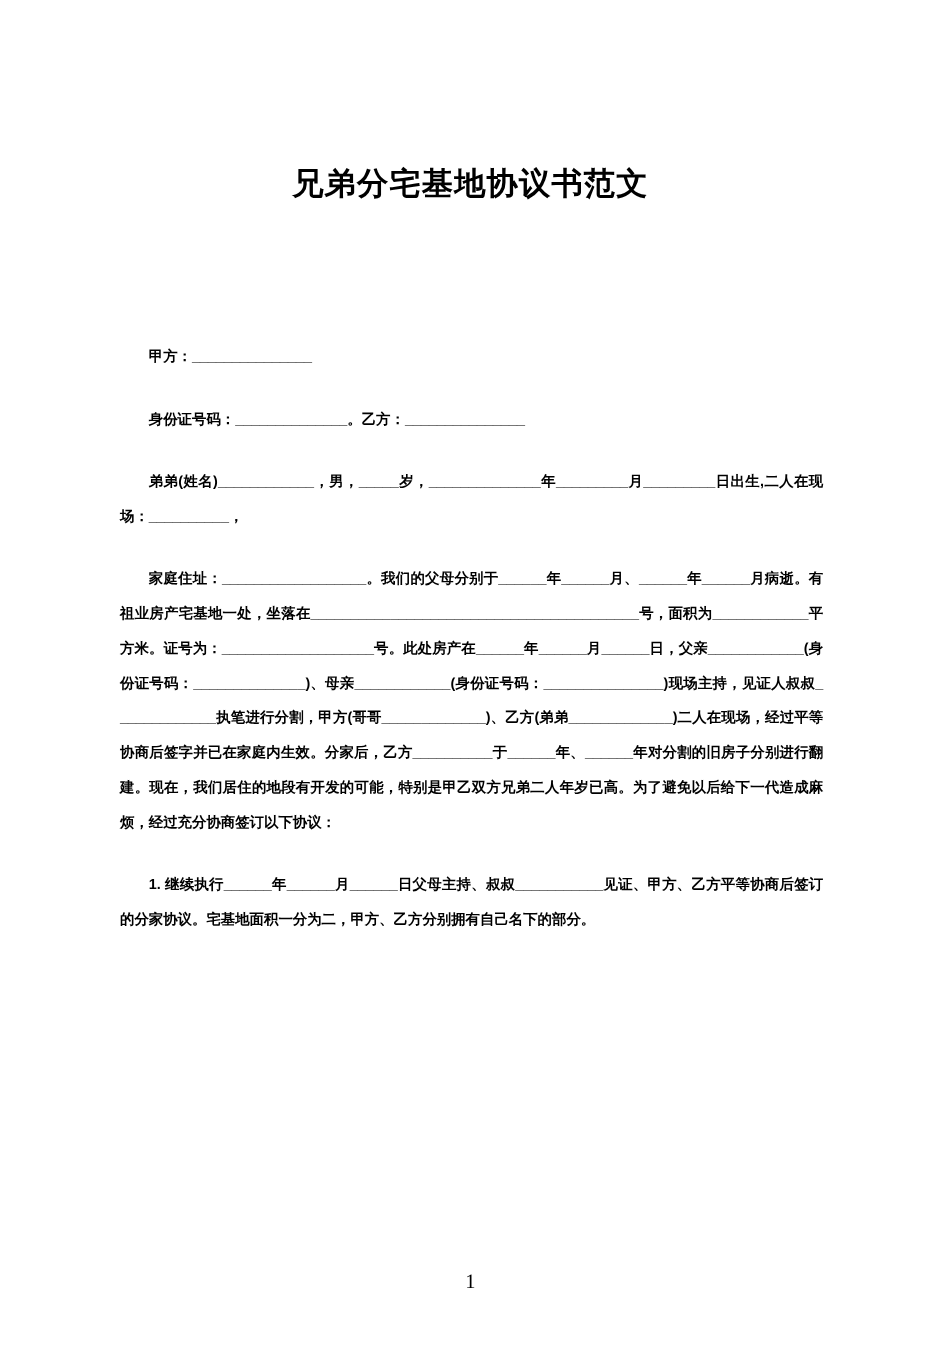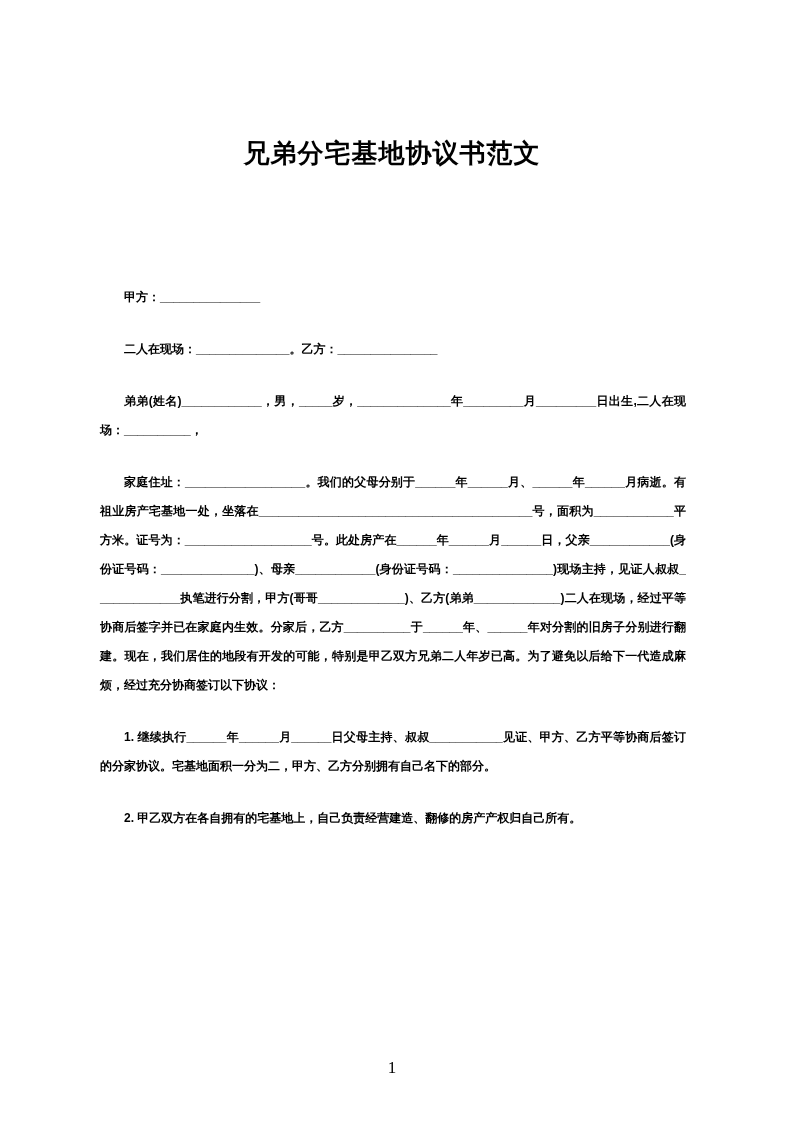--- a/index.html
+++ b/index.html
@@ -51,22 +51,21 @@
 </style>
 </head>
 <body>
 
 <div class="page">
 
   <h1 class="doc-title">兄弟分宅基地协议书范文</h1>
 
   <div class="doc-body">
     <p>甲方：_______________</p>
-    <p>二人在现场：______________。乙方：_______________</p>
+    <p>身份证号码：______________。乙方：_______________</p>
     <p>弟弟(姓名)____________，男，_____岁，______________年_________月_________日出生,二人在现场：__________，</p>
     <p>家庭住址：__________________。我们的父母分别于______年______月、______年______月病逝。有祖业房产宅基地一处，坐落在_________________________________________号，面积为____________平方米。证号为：___________________号。此处房产在______年______月______日，父亲____________(身份证号码：______________)、母亲____________(身份证号码：_______________)现场主持，见证人叔叔_____________执笔进行分割，甲方(哥哥_____________)、乙方(弟弟_____________)二人在现场，经过平等协商后签字并已在家庭内生效。分家后，乙方__________于______年、______年对分割的旧房子分别进行翻建。现在，我们居住的地段有开发的可能，特别是甲乙双方兄弟二人年岁已高。为了避免以后给下一代造成麻烦，经过充分协商签订以下协议：</p>
     <p>1. 继续执行______年______月______日父母主持、叔叔___________见证、甲方、乙方平等协商后签订的分家协议。宅基地面积一分为二，甲方、乙方分别拥有自己名下的部分。</p>
-    <p>2. 甲乙双方在各自拥有的宅基地上，自己负责经营建造、翻修的房产产权归自己所有。</p>
   </div>
 
   <div class="page-number">1</div>
 
 </div>
 
 </body></html>

